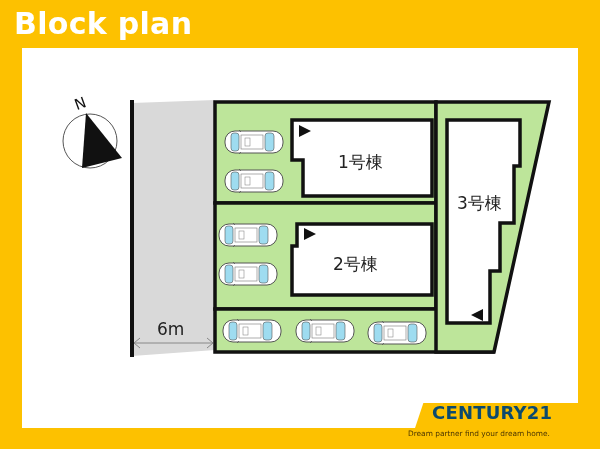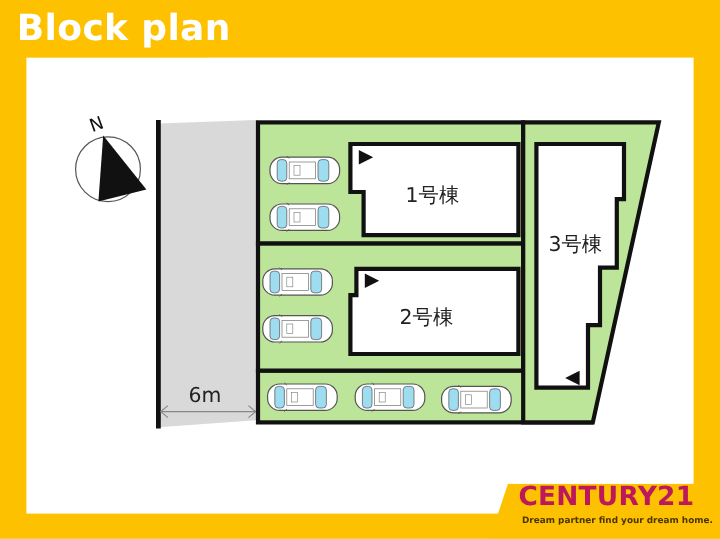--- a/index.html
+++ b/index.html
@@ -1,22 +1,22 @@
 <!DOCTYPE html>
 <html><head>
   <meta charset="utf-8">
   <style>
     html, body { margin: 0; padding: 0; }
     body { width: 600px; height: 449px; background: #FDC100; position: relative; overflow: hidden; font-family: "Liberation Sans", sans-serif; }
     .panel { position: absolute; left: 22px; top: 48px; width: 556px; height: 380px; background: #FFFFFF; }
     .title-tab { position: absolute; left: 0; top: 0; width: 186px; height: 48px; background: #FDC100; clip-path: polygon(0 0, 100% 0, 100% 30%, 94% 100%, 0 100%); z-index: 2; }
     .title-text { position: absolute; left: 14px; top: 6px; color: #FFFFFF; font-family: "DejaVu Sans", sans-serif; font-weight: bold; font-size: 30px; letter-spacing: 0.3px; z-index: 3; }
     .logo-tab { position: absolute; left: 408px; top: 403px; width: 192px; height: 46px; background: #FDC100; clip-path: polygon(8% 0, 100% 0, 100% 100%, 0 100%); z-index: 2; }
-    .logo-text { position: absolute; left: 432px; top: 402px; color: #be185d; font-family: "DejaVu Sans", sans-serif; font-weight: bold; font-size: 22px; letter-spacing: 0.2px; z-index: 3; text-align: right; }
-    .logo-tagline { position: absolute; left: 435px; top: 429px; color: #4A3500; font-family: "DejaVu Sans", sans-serif; font-weight: bold; font-size: 7.4px; z-index: 3; }
+    .logo-text { position: absolute; left: 432px; top: 402px; color: #0c4a6e; font-family: "DejaVu Sans", sans-serif; font-weight: bold; font-size: 18px; letter-spacing: 0.2px; z-index: 3; text-align: right; }
+    .logo-tagline { position: absolute; left: 408px; top: 429px; color: #4A3500; font-family: "DejaVu Sans", sans-serif; font-weight: normal; font-size: 7.4px; z-index: 3; }
     svg.plan { position: absolute; left: 0; top: 0; width: 600px; height: 449px; z-index: 1; }
     .lbl { font-family: "DejaVu Sans", sans-serif; font-size: 17px; fill: #222; }
   </style>
 </head>
 <body>
 
 <div class="panel"></div>
 <div class="title-tab"></div>
 <div class="title-text">Block plan</div>
 

